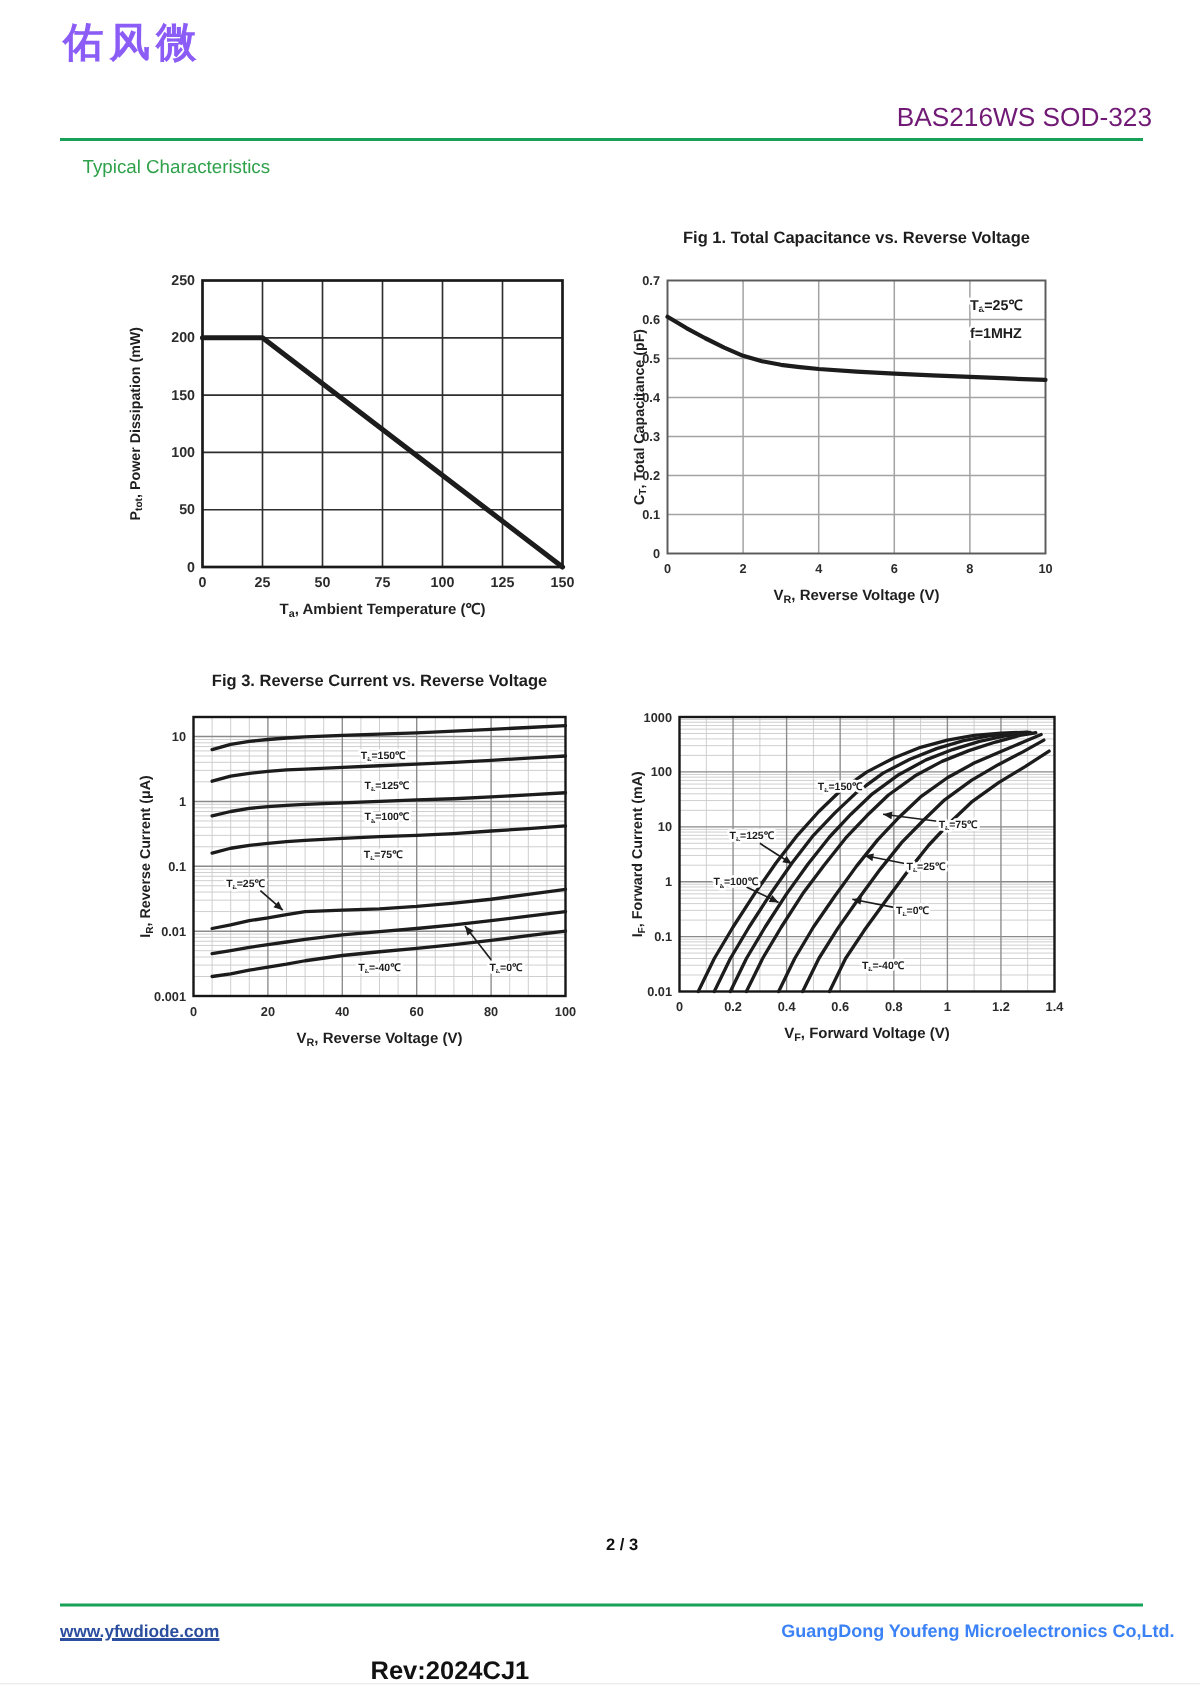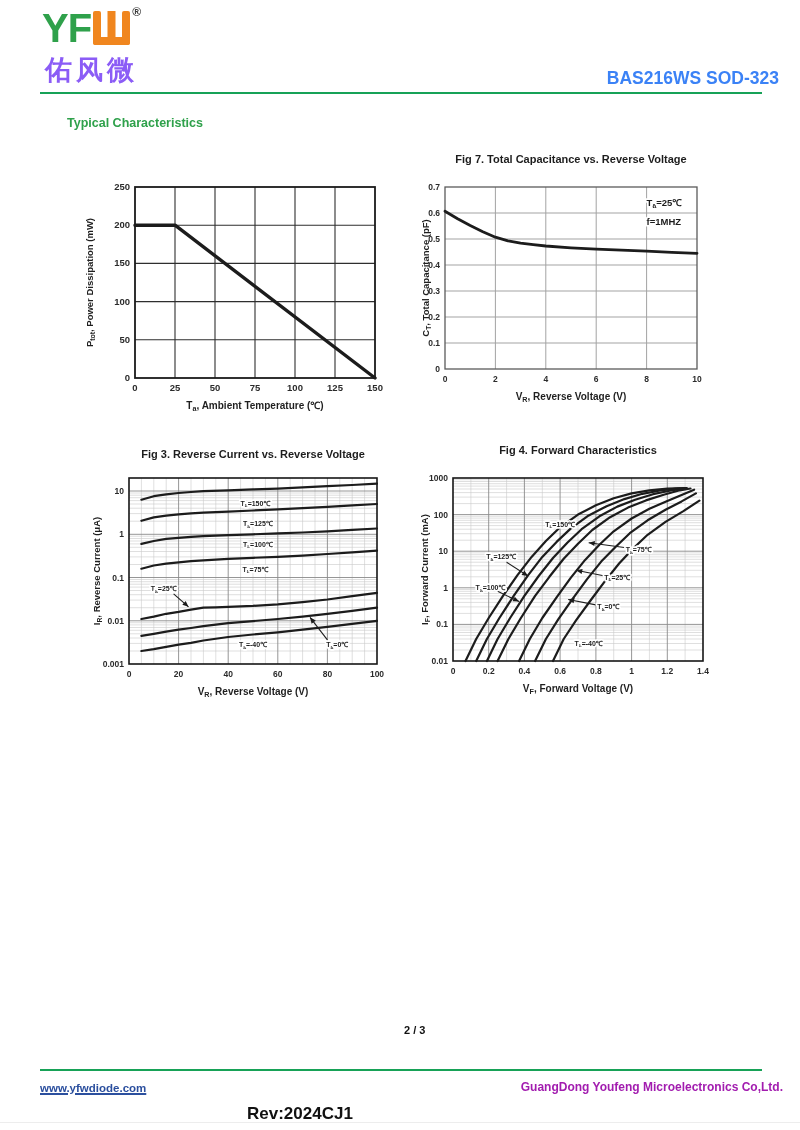--- a/index.html
+++ b/index.html
@@ -6,66 +6,52 @@
   body{width:800px;height:1130px;position:relative;font-family:"Liberation Sans",sans-serif;overflow:hidden;}
   .page{position:absolute;inset:0;background:#fff;}
 
   
   .logo{position:absolute;left:42px;top:8px;}
   .logo-row{display:flex;align-items:flex-start;line-height:1;}
   .logo-en{font-size:40px;font-weight:bold;color:var(--green,#2fa14b);letter-spacing:-1px;}
   .logo-wglyph{display:inline-block;margin-left:2px;margin-top:3px;}
   .logo-reg{font-size:12px;color:#3a3a3a;margin-left:2px;margin-top:-2px;font-weight:bold;}
   .logo-cn{font-size:27px;font-weight:bold;color:#8b5cf6;letter-spacing:4px;margin-top:2px;text-align:center;}
-  .part-number{position:absolute;right:21px;top:68px;font-size:17.5px;font-weight:bold;color:#3b82f6;}
+  .part-number{position:absolute;right:32px;top:68px;font-size:17.5px;font-weight:normal;color:#701a75;}
   .header-rule{position:absolute;left:40px;width:722px;top:92px;height:2px;background:var(--rule-green,#17a257);}
-  .section-title{position:absolute;left:55px;top:104px;font-size:12.5px;font-weight:bold;color:var(--green,#2fa14b);margin:12px;}
+  .section-title{position:absolute;left:55px;top:104px;font-size:12.5px;font-weight:normal;color:var(--green,#2fa14b);margin:0;}
 
   
   figure.chart{position:absolute;margin:0;padding:0;}
   figure.chart figcaption{position:absolute;left:0;right:0;text-align:center;font-size:11px;font-weight:bold;color:#1d1d1d;}
   figure.chart svg{position:absolute;left:0;top:0;}
   .fig1{left:60px;top:148px;width:340px;height:266px;}
   .fig2{left:420px;top:148px;width:320px;height:266px;}
   .fig3{left:60px;top:440px;width:340px;height:266px;}
   .fig4{left:420px;top:440px;width:320px;height:272px;}
   .fig1 figcaption{top:5px;transform:translateX(25px);}
   .fig2 figcaption{top:5px;transform:translateX(-9px);}
   .fig3 figcaption{top:8px;transform:translateX(23px);}
   .fig4 figcaption{top:4px;transform:translateX(-2px);}
 
   
   .footer-rule{position:absolute;left:40px;width:722px;top:1069px;height:2px;background:var(--rule-green,#17a257);}
   .footer-link{position:absolute;left:40px;top:1082px;font-size:11.5px;color:var(--link-blue,#2b4f9e);text-decoration:underline;text-decoration-thickness:2px;font-weight:600;}
   .footer-rev{position:absolute;left:247px;top:1082px;font-size:17px;font-weight:bold;color:#111;margin-top:22px;}
   .footer-page{position:absolute;left:404px;top:1024px;font-size:11px;font-weight:bold;color:#111;}
-  .footer-company{position:absolute;right:17px;top:1080px;font-size:12px;font-weight:bold;color:#a21caf;}
+  .footer-company{position:absolute;right:17px;top:1080px;font-size:12px;font-weight:bold;color:#3b82f6;}
   .bottom-hairline{position:absolute;left:0;right:0;top:1122px;height:1px;background:#ededed;}
 </style>
 </head>
 <body>
 
 <div class="page">
 
   <header>
     <div class="logo">
-      <div class="logo-row">
-        <span class="logo-en">YF</span>
-        <span class="logo-wglyph">
-          <svg width="37" height="36" viewBox="0 0 37 36">
-            <g fill="#f0861f">
-              <rect x="0" y="0" width="8" height="34" rx="2"></rect>
-              <rect x="14.5" y="0" width="8" height="30"></rect>
-              <rect x="29" y="0" width="8" height="34" rx="2"></rect>
-              <rect x="0" y="26" width="37" height="8" rx="3"></rect>
-            </g>
-          </svg>
-        </span>
-        <span class="logo-reg">®</span>
-      </div>
       <div class="logo-cn">佑风微</div>
     </div>
     <div class="part-number">BAS216WS SOD-323</div>
     <div class="header-rule"></div>
   </header>
 
   <h2 class="section-title">Typical Characteristics</h2>
 
   <figure class="chart fig1">
     <svg width="340" height="266" viewBox="0 0 340 266">
@@ -128,21 +114,21 @@
           <text x="20" y="119.99999999999999" text-anchor="end" font-size="8.5" font-weight="600" fill="#2b2b2b" font-family="&quot;Liberation Sans&quot;,sans-serif">0.4</text>
           <text x="20" y="94" text-anchor="end" font-size="8.5" font-weight="600" fill="#2b2b2b" font-family="&quot;Liberation Sans&quot;,sans-serif">0.5</text>
           <text x="20" y="68" text-anchor="end" font-size="8.5" font-weight="600" fill="#2b2b2b" font-family="&quot;Liberation Sans&quot;,sans-serif">0.6</text>
           <text x="20" y="42" text-anchor="end" font-size="8.5" font-weight="600" fill="#2b2b2b" font-family="&quot;Liberation Sans&quot;,sans-serif">0.7</text>
           <text x="151" y="252" text-anchor="middle" font-size="10" font-weight="700" fill="#1f1f1f" font-family="&quot;Liberation Sans&quot;,sans-serif"><tspan>V</tspan><tspan font-size="7.2" dy="2">R</tspan><tspan dy="-2">, Reverse Voltage (V)</tspan></text>
           <text x="9" y="130" text-anchor="middle" font-size="9.5" font-weight="700" fill="#1f1f1f" font-family="&quot;Liberation Sans&quot;,sans-serif" transform="rotate(-90 9 130)"><tspan>C</tspan><tspan font-size="6.8" dy="1.9000000000000001">T</tspan><tspan dy="-1.9000000000000001">, Total Capacitance (pF)</tspan></text>
           <text x="226.60000000000002" y="58.39999999999998" text-anchor="start" font-size="9.5" font-weight="600" fill="#1c1c1c" font-family="&quot;Liberation Sans&quot;,sans-serif" stroke="#ffffff" stroke-width="3.5" paint-order="stroke" stroke-linejoin="round"><tspan>T</tspan><tspan font-size="6.8" dy="1.9000000000000001">a</tspan><tspan dy="-1.9000000000000001">=25℃</tspan></text>
           <text x="226.60000000000002" y="77.38" text-anchor="start" font-size="9.5" font-weight="600" fill="#1c1c1c" font-family="&quot;Liberation Sans&quot;,sans-serif" stroke="#ffffff" stroke-width="3.5" paint-order="stroke" stroke-linejoin="round"><tspan>f=1MHZ</tspan></text>
         </g>
       </svg>
-    <figcaption>Fig 7. Total Capacitance vs. Reverse Voltage</figcaption>
+    <figcaption>Fig 1. Total Capacitance vs. Reverse Voltage</figcaption>
   </figure>
 
   <figure class="chart fig3">
     <svg width="340" height="266" viewBox="0 0 340 266">
         <g>
           <line x1="81.4" y1="38.0" x2="81.4" y2="224.0" stroke="#c9c9c9" stroke-width="0.6"></line>
           <line x1="93.8" y1="38.0" x2="93.8" y2="224.0" stroke="#c9c9c9" stroke-width="0.6"></line>
           <line x1="106.2" y1="38.0" x2="106.2" y2="224.0" stroke="#c9c9c9" stroke-width="0.6"></line>
           <line x1="131.0" y1="38.0" x2="131.0" y2="224.0" stroke="#c9c9c9" stroke-width="0.6"></line>
           <line x1="143.4" y1="38.0" x2="143.4" y2="224.0" stroke="#c9c9c9" stroke-width="0.6"></line>
@@ -329,21 +315,20 @@
           <text x="218.71428571428572" y="112.18502772320896" text-anchor="middle" font-size="7" font-weight="600" fill="#1c1c1c" font-family="&quot;Liberation Sans&quot;,sans-serif" stroke="#ffffff" stroke-width="3.5" paint-order="stroke" stroke-linejoin="round"><tspan>T</tspan><tspan font-size="5.0" dy="1.4000000000000001">a</tspan><tspan dy="-1.4000000000000001">=75℃</tspan></text>
           <line x1="184.8" y1="136.0" x2="156.2" y2="130.3" stroke="#1c1c1c" stroke-width="1.1"></line>
           <polygon points="156.2,130.3 161.6,134.1 162.6,129.0" fill="#1c1c1c"></polygon>
           <text x="197.2857142857143" y="140.09761820512648" text-anchor="middle" font-size="7" font-weight="600" fill="#1c1c1c" font-family="&quot;Liberation Sans&quot;,sans-serif" stroke="#ffffff" stroke-width="3.5" paint-order="stroke" stroke-linejoin="round"><tspan>T</tspan><tspan font-size="5.0" dy="1.4000000000000001">a</tspan><tspan dy="-1.4000000000000001">=25℃</tspan></text>
           <line x1="175.9" y1="164.9" x2="148.2" y2="159.5" stroke="#1c1c1c" stroke-width="1.1"></line>
           <polygon points="148.2,159.5 153.6,163.2 154.6,158.1" fill="#1c1c1c"></polygon>
           <text x="188.35714285714286" y="169.43736207726036" text-anchor="middle" font-size="7" font-weight="600" fill="#1c1c1c" font-family="&quot;Liberation Sans&quot;,sans-serif" stroke="#ffffff" stroke-width="3.5" paint-order="stroke" stroke-linejoin="round"><tspan>T</tspan><tspan font-size="5.0" dy="1.4000000000000001">a</tspan><tspan dy="-1.4000000000000001">=0℃</tspan></text>
           <text x="168.71428571428572" y="206.03736207726035" text-anchor="middle" font-size="7" font-weight="600" fill="#1c1c1c" font-family="&quot;Liberation Sans&quot;,sans-serif" stroke="#ffffff" stroke-width="3.5" paint-order="stroke" stroke-linejoin="round"><tspan>T</tspan><tspan font-size="5.0" dy="1.4000000000000001">a</tspan><tspan dy="-1.4000000000000001">=-40℃</tspan></text>
         </g>
       </svg>
-    <figcaption>Fig 4. Forward Characteristics</figcaption>
   </figure>
 
   <footer>
     <div class="footer-rule"></div>
     <a class="footer-link" href="#">www.yfwdiode.com</a>
     <span class="footer-rev">Rev:2024CJ1</span>
     <span class="footer-page">2 / 3</span>
     <span class="footer-company">GuangDong Youfeng Microelectronics Co,Ltd.</span>
     <div class="bottom-hairline"></div>
   </footer>

